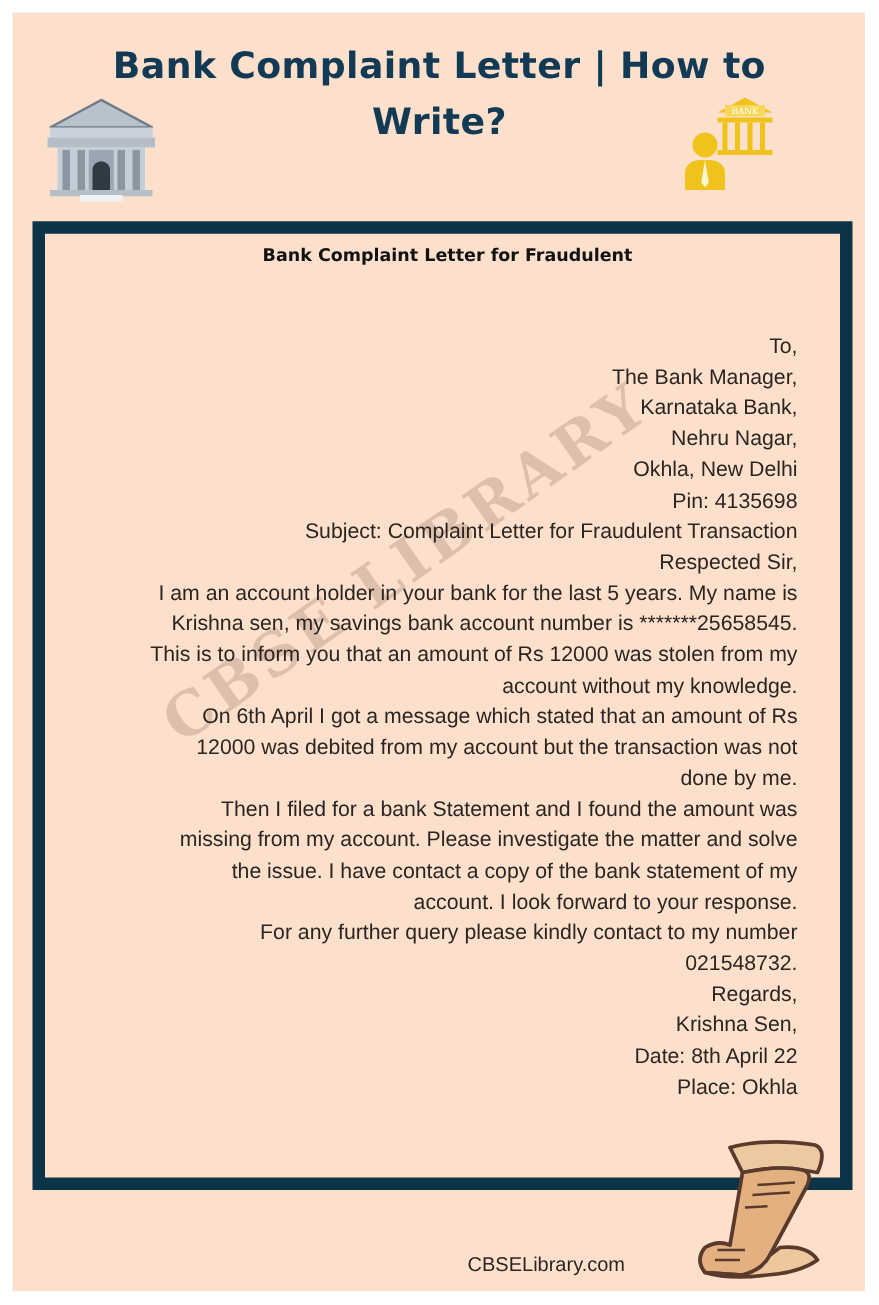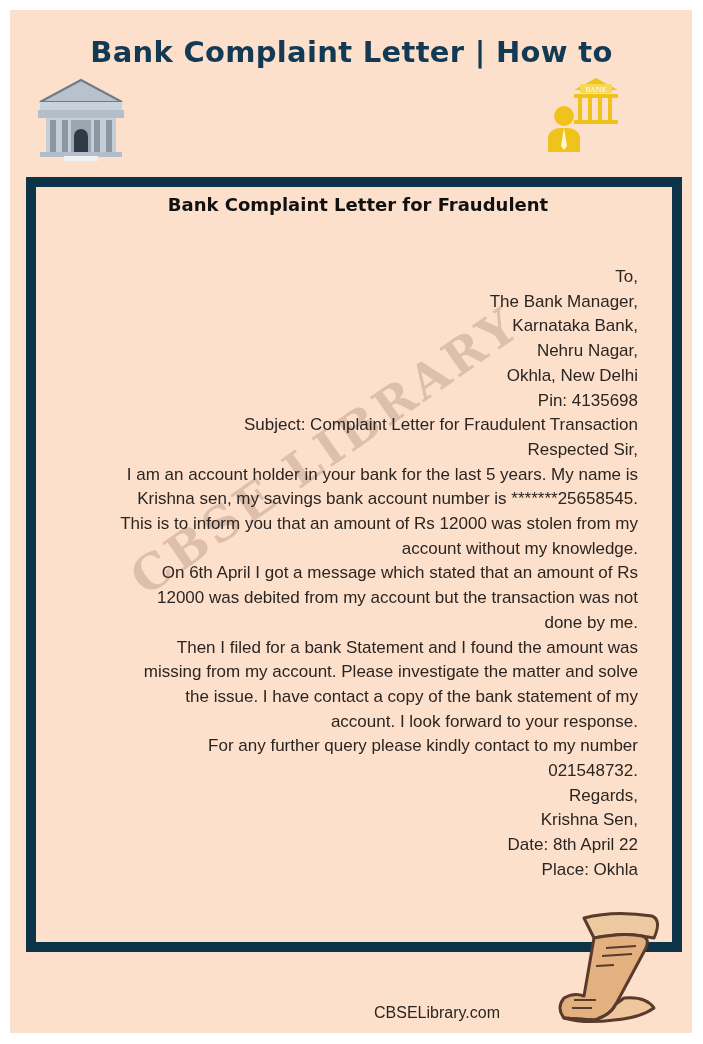--- a/index.html
+++ b/index.html
@@ -2,34 +2,35 @@
 <html><head>
 <meta charset="utf-8">
 <style>
   html, body { margin:0; padding:0; background:#ffffff; }
   body { width:703px; height:1044px; position:relative; overflow:hidden; font-family:"DejaVu Sans", sans-serif; }
   .panel { position:absolute; left:10px; top:10px; width:682px; height:1023px; background:#fde0cc; }
   .title { position:absolute; left:60px; width:583px; top:30px; text-align:center; color:#133a55; font-family:"DejaVu Sans", sans-serif; font-weight:bold; font-size:29px; line-height:45px; letter-spacing:0.3px; }
   .bank-icon { position:absolute; left:36px; top:78px; width:90px; height:84px; }
   .banker-icon { position:absolute; left:546px; top:76px; width:80px; height:78px; }
   .frame { position:absolute; left:26px; top:177px; width:636px; height:755px; border:10px solid #0c3347; box-sizing:content-box; }
-  .subtitle { position:absolute; left:100px; width:516px; top:190px; text-align:center; color:#111; font-weight:bold; font-size:18px; line-height:30px; }
+  .subtitle { position:absolute; left:100px; width:516px; top:190px; text-align:center; color:#111; font-weight:bold; font-size:14px; line-height:30px; }
   .letter { position:absolute; left:78px; top:265px; width:560px; color:#2b2522; font-family:"Liberation Sans", sans-serif; font-size:17px; line-height:24.7px; }
   .letter div { white-space:nowrap;text-align:right; }
   .watermark { position:absolute; left:120px; top:560px; color:rgba(160,130,110,0.35); font-family:"DejaVu Serif", serif; font-weight:bold; font-size:48px; transform:rotate(-35deg); transform-origin:left top; white-space:nowrap; letter-spacing:4px; pointer-events:none; }
   .scroll-icon { position:absolute; left:554px; top:908px; width:112px; height:120px; }
   .footer { position:absolute; left:200px; width:300px; top:1004px; text-align:right; color:#2b2522; font-family:"Liberation Sans", sans-serif; font-size:16px; }
 </style>
 </head>
 <body>
 
 <div class="panel"></div>
 
 <div class="title">
   <div>Bank Complaint Letter | How to</div>
+  <div>Write?</div>
 </div>
 
 <svg class="bank-icon" viewBox="0 0 90 84">
   <polygon points="45,2 4,24 86,24" fill="#b7c2cc" stroke="#6f7b86" stroke-width="2"></polygon>
   <rect x="4" y="24" width="82" height="8" fill="#c9d2da"></rect>
   <rect x="2" y="32" width="86" height="8" fill="#b3bec8"></rect>
   <rect x="10" y="40" width="70" height="34" fill="#c4ced7"></rect>
   <rect x="14" y="42" width="6" height="32" fill="#8a96a2"></rect>
   <rect x="26" y="42" width="6" height="32" fill="#8a96a2"></rect>
   <rect x="58" y="42" width="6" height="32" fill="#8a96a2"></rect>

